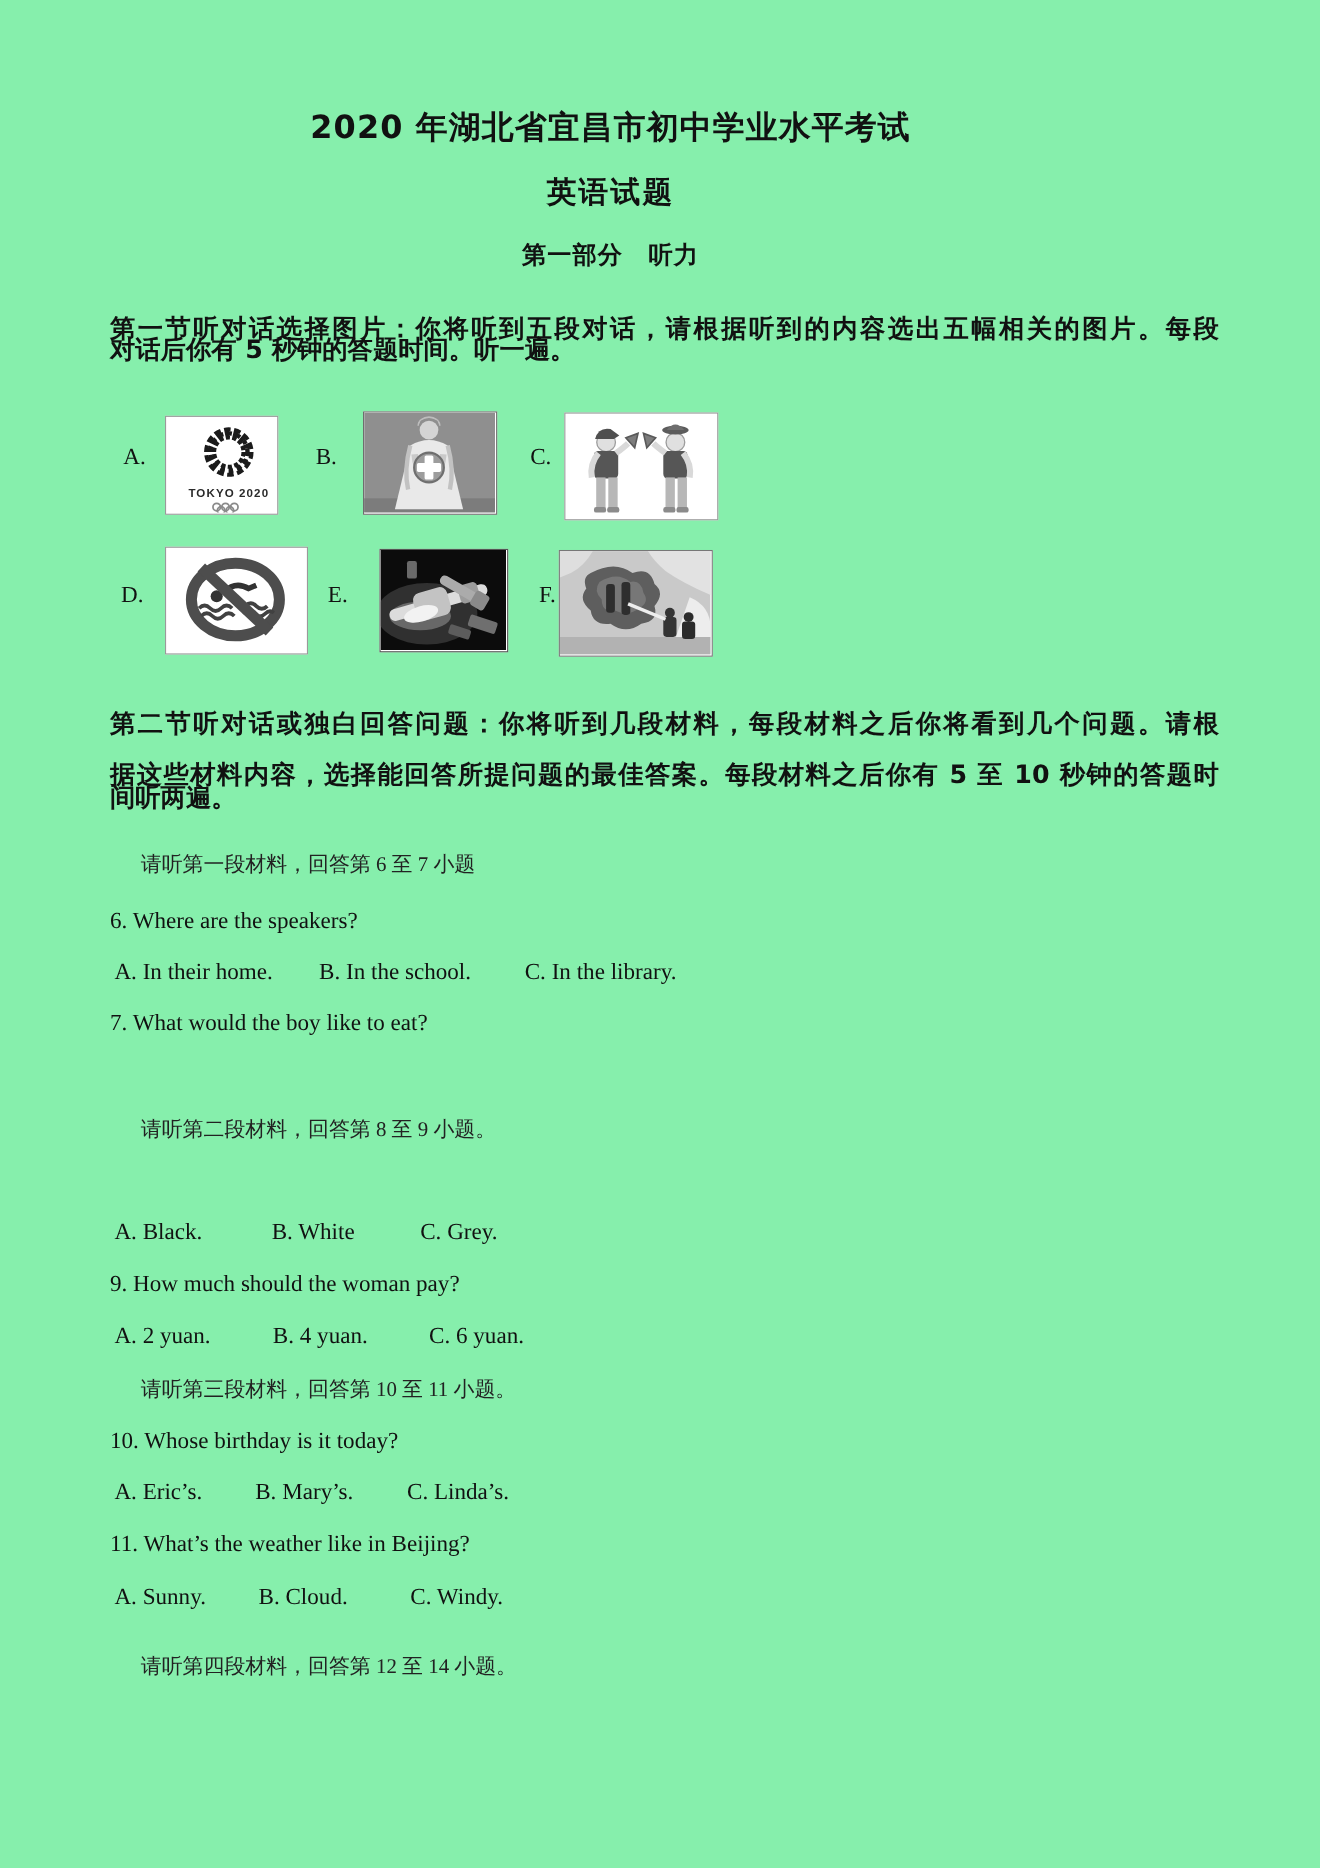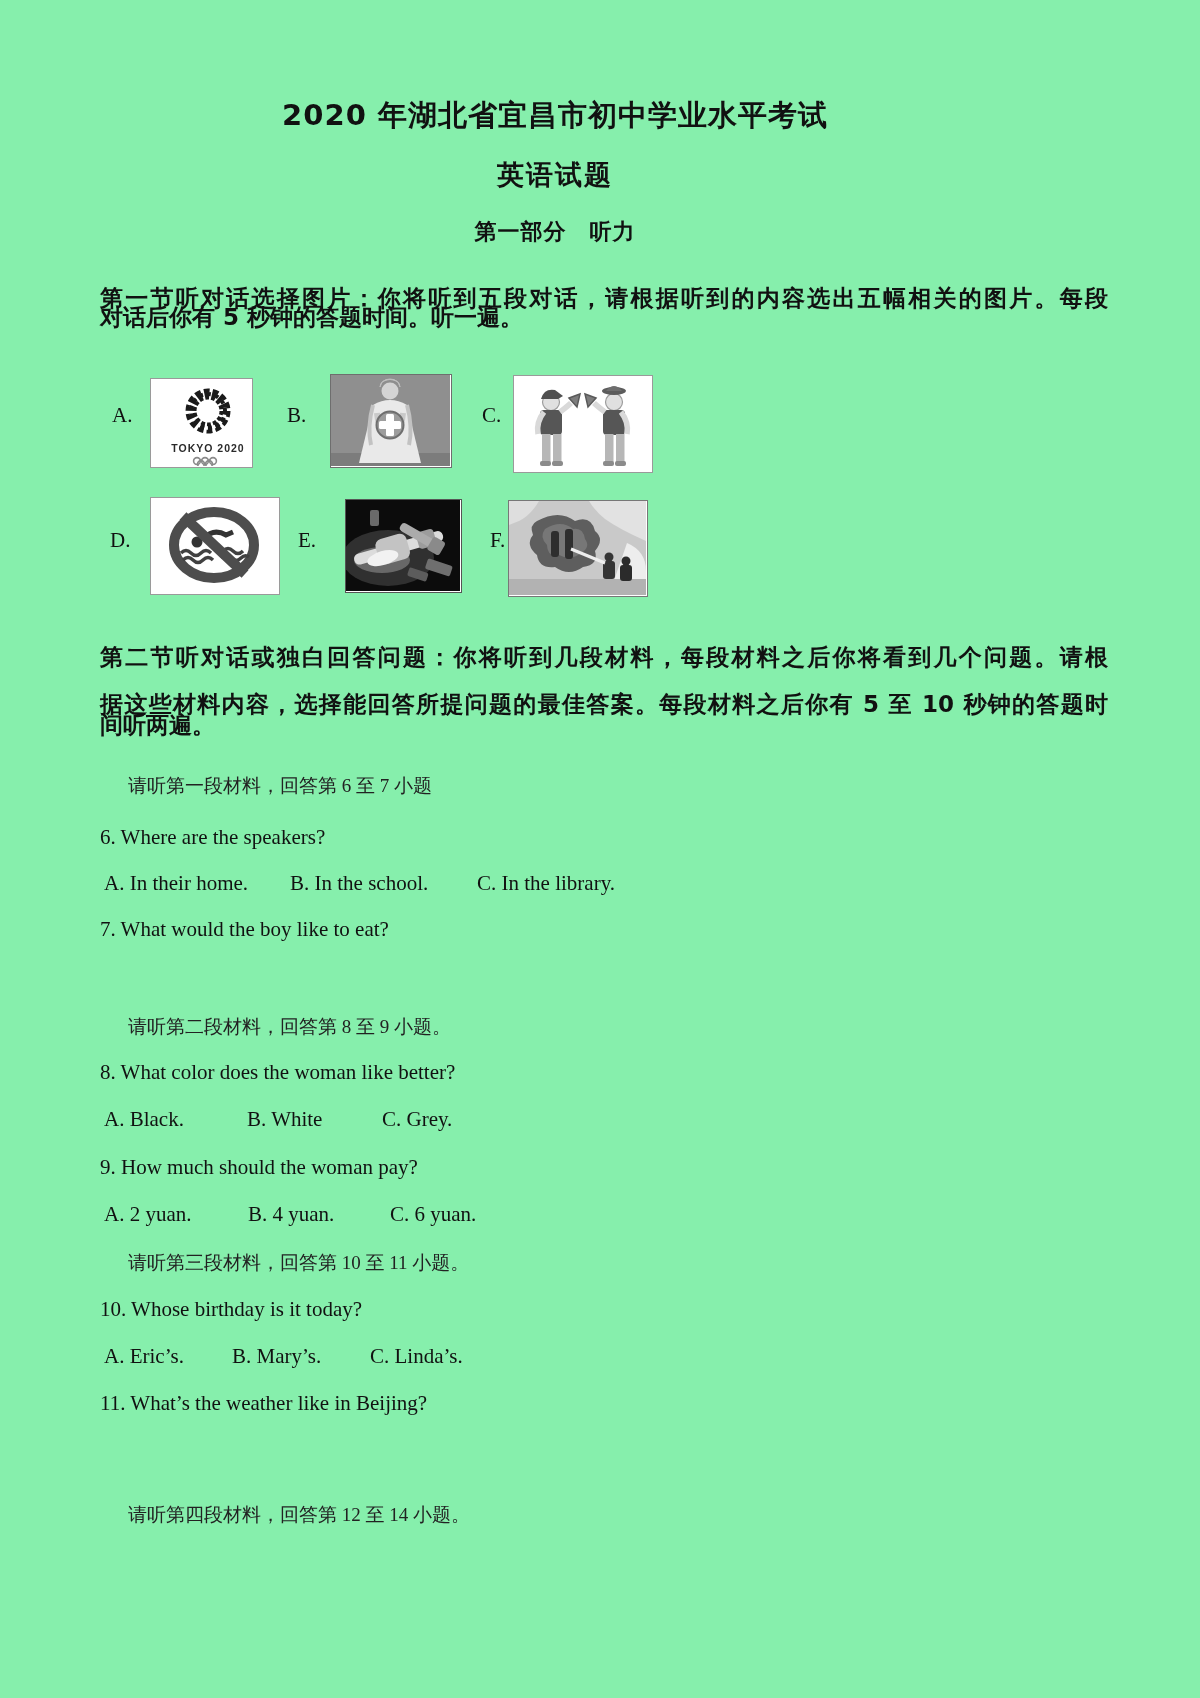--- a/index.html
+++ b/index.html
@@ -172,21 +172,20 @@
   <div class="abs opts" style="top:871px">
     <span style="left:104px">A. In their home.</span>
     <span style="left:290px">B. In the school.</span>
     <span style="left:477px">C. In the library.</span>
   </div>
 
   <div class="abs q" style="top:917px">7. What would the boy like to eat?</div>
 
   <div class="abs material" style="top:1014px">请听第二段材料，回答第 8 至 9 小题。</div>
 
-  <div class="abs q" style="top:1060px">8. What color does the woman like better?</div>
   <div class="abs opts" style="top:1107px">
     <span style="left:104px">A. Black.</span>
     <span style="left:247px">B. White</span>
     <span style="left:382px">C. Grey.</span>
   </div>
 
   <div class="abs q" style="top:1155px">9. How much should the woman pay?</div>
   <div class="abs opts" style="top:1202px">
     <span style="left:104px">A. 2 yuan.</span>
     <span style="left:248px">B. 4 yuan.</span>
@@ -196,16 +195,21 @@
   <div class="abs material" style="top:1250px">请听第三段材料，回答第 10 至 11 小题。</div>
 
   <div class="abs q" style="top:1297px">10. Whose birthday is it today?</div>
   <div class="abs opts" style="top:1344px">
     <span style="left:104px">A. Eric’s.</span>
     <span style="left:232px">B. Mary’s.</span>
     <span style="left:370px">C. Linda’s.</span>
   </div>
 
   <div class="abs q" style="top:1391px">11. What’s the weather like in Beijing?</div>
+  <div class="abs opts" style="top:1439px">
+    <span style="left:104px">A. Sunny.</span>
+    <span style="left:235px">B. Cloud.</span>
+    <span style="left:373px">C. Windy.</span>
+  </div>
 
   <div class="abs material" style="top:1502px">请听第四段材料，回答第 12 至 14 小题。</div>
 
 </div>
 
 </body></html>

